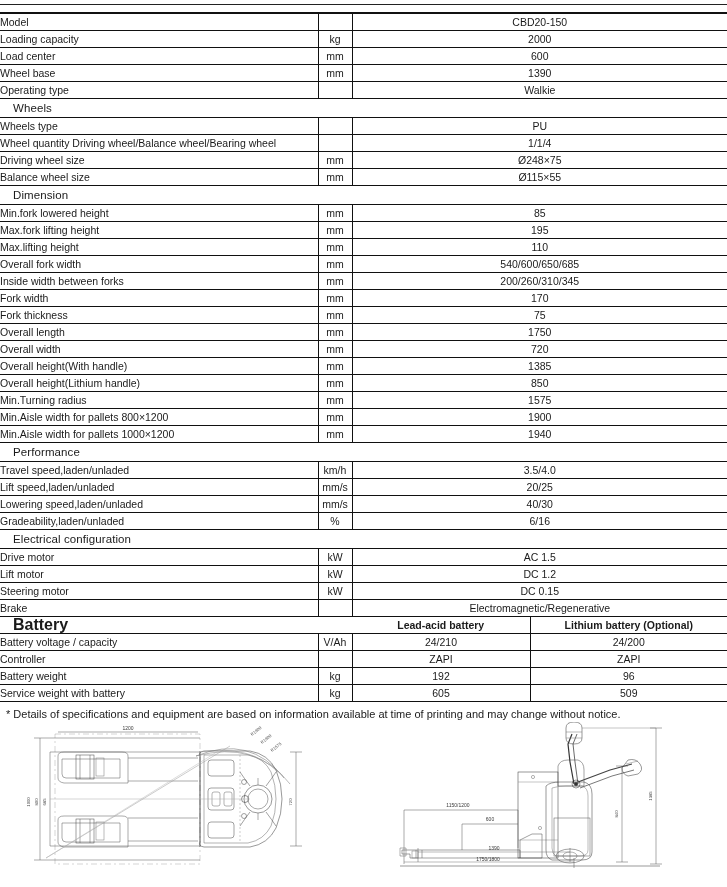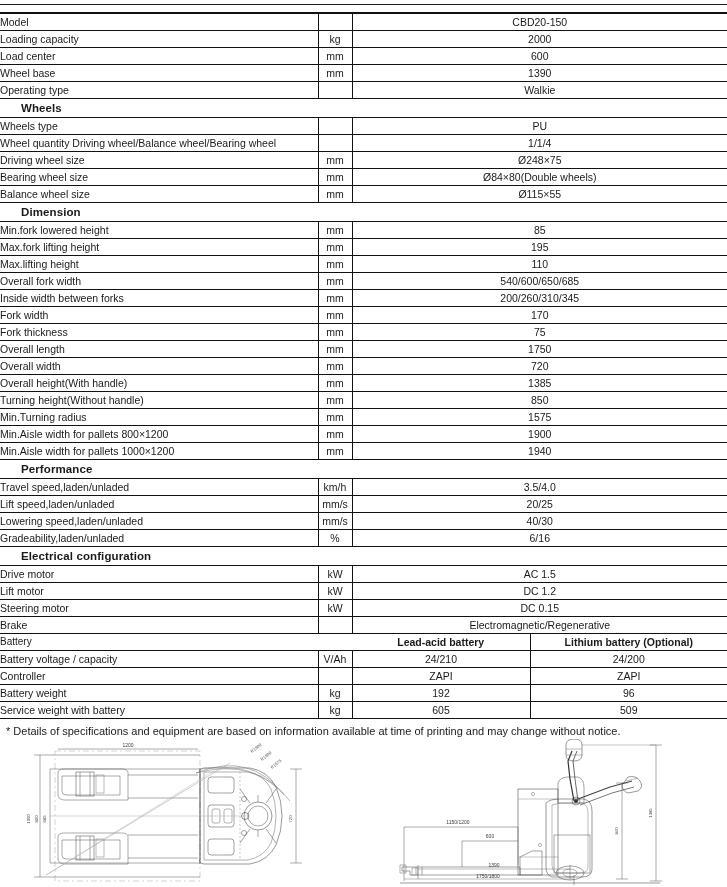--- a/index.html
+++ b/index.html
@@ -59,33 +59,34 @@
   td.value {
     text-align: center;
   }
   td.value.split-left {
     border-right: 1px solid #111;
   }
 
   
   tr.section td {
     border-right: none;
-    font-weight: bold;
+    font-weight: normal;
     font-size: 11.5px;
     height: 18px;
     line-height: 18px;
-    padding-left: 21px;
+    padding-left: 13px;
     letter-spacing: .1px;
     margin-top: 20px;
   }
   
   tr.section-battery td.sec-title {
     border-right: none;
-    font-weight: normal;
-    font-size: 10px;
+    font-weight: bold;
+    font-size: 16px;
+    padding-left: 13px;
   }
   tr.section-battery td.subhead {
     text-align: center;
     font-weight: bold;
     font-size: 10.5px;
   }
   tr.section-battery td.subhead.split-left {
     border-right: 1px solid #111;
   }
 
@@ -167,25 +168,20 @@
         <td class="label">Wheel quantity Driving wheel/Balance wheel/Bearing wheel</td>
         <td class="unit"></td>
         <td class="value" colspan="2">1/1/4</td>
       </tr>
       <tr>
         <td class="label">Driving wheel size</td>
         <td class="unit">mm</td>
         <td class="value" colspan="2">Ø248×75</td>
       </tr>
       <tr>
-        <td class="label">Bearing wheel size</td>
-        <td class="unit">mm</td>
-        <td class="value" colspan="2">Ø84×80(Double wheels)</td>
-      </tr>
-      <tr>
         <td class="label">Balance wheel size</td>
         <td class="unit">mm</td>
         <td class="value" colspan="2">Ø115×55</td>
       </tr>
       <tr class="section">
         <td colspan="4">Dimension</td>
       </tr>
       <tr>
         <td class="label">Min.fork lowered height</td>
         <td class="unit">mm</td>
@@ -230,21 +226,21 @@
         <td class="label">Overall width</td>
         <td class="unit">mm</td>
         <td class="value" colspan="2">720</td>
       </tr>
       <tr>
         <td class="label">Overall  height(With handle)</td>
         <td class="unit">mm</td>
         <td class="value" colspan="2">1385</td>
       </tr>
       <tr>
-        <td class="label">Turning height(Without handle)</td>
+        <td class="label">Overall height(Lithium handle)</td>
         <td class="unit">mm</td>
         <td class="value" colspan="2">850</td>
       </tr>
       <tr>
         <td class="label">Min.Turning radius</td>
         <td class="unit">mm</td>
         <td class="value" colspan="2">1575</td>
       </tr>
       <tr>
         <td class="label">Min.Aisle width for pallets 800×1200</td>

